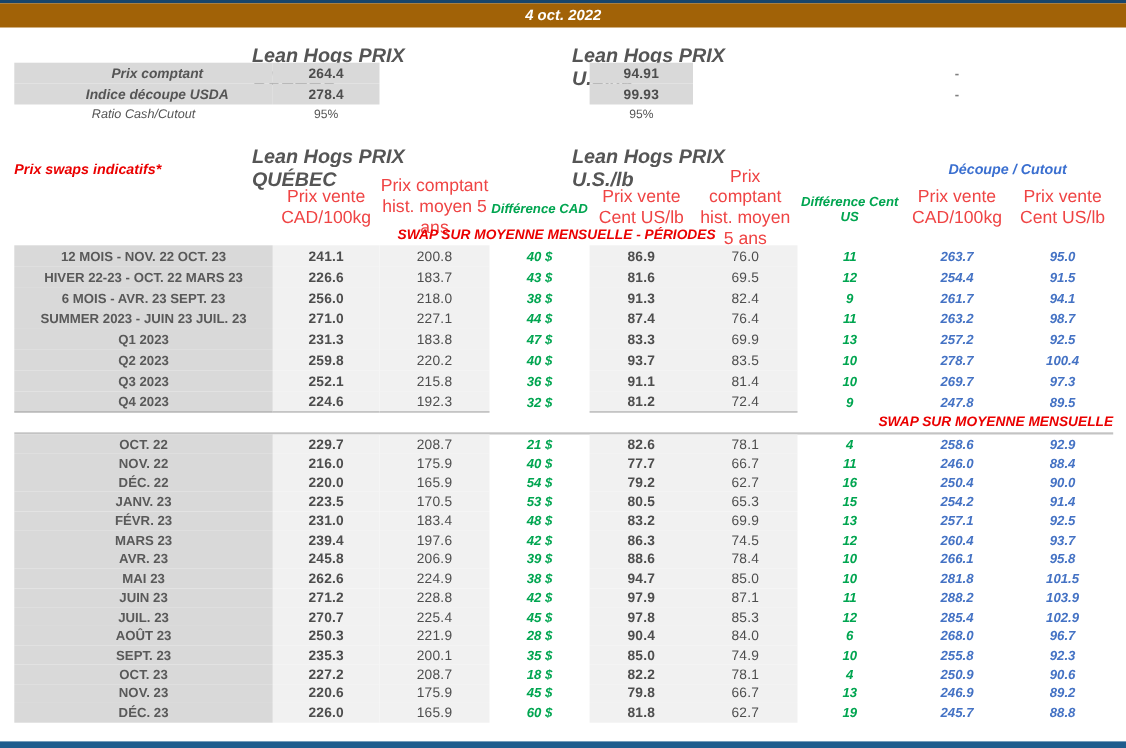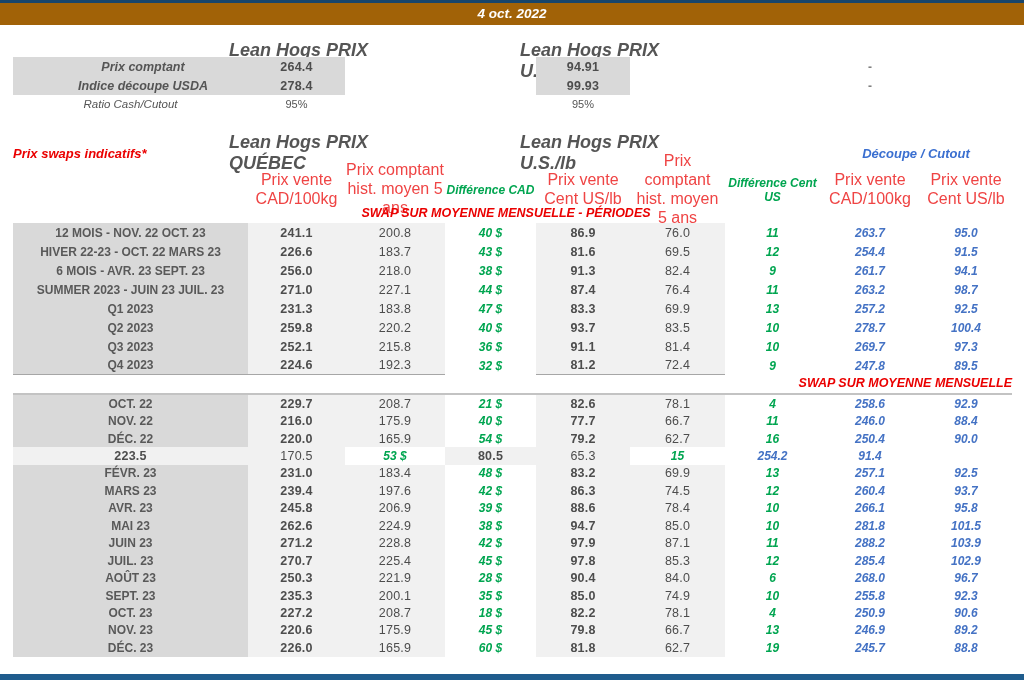--- a/index.html
+++ b/index.html
@@ -255,20 +255,21 @@
         <div class="cell num bold bg-stripe">220.0</div>
         <div class="cell num bg-stripe">165.9</div>
         <div class="cell diff">54 $</div>
         <div class="cell num bold bg-stripe">79.2</div>
         <div class="cell num bg-stripe">62.7</div>
         <div class="cell diff">16</div>
         <div class="cell bluev">250.4</div>
         <div class="cell bluev">90.0</div>
       </div>
       <div class="row grid">
+        <div class="cell lbl bg-label">JANV. 23</div>
         <div class="cell num bold bg-stripe">223.5</div>
         <div class="cell num bg-stripe">170.5</div>
         <div class="cell diff">53 $</div>
         <div class="cell num bold bg-stripe">80.5</div>
         <div class="cell num bg-stripe">65.3</div>
         <div class="cell diff">15</div>
         <div class="cell bluev">254.2</div>
         <div class="cell bluev">91.4</div>
       </div>
       <div class="row grid">

